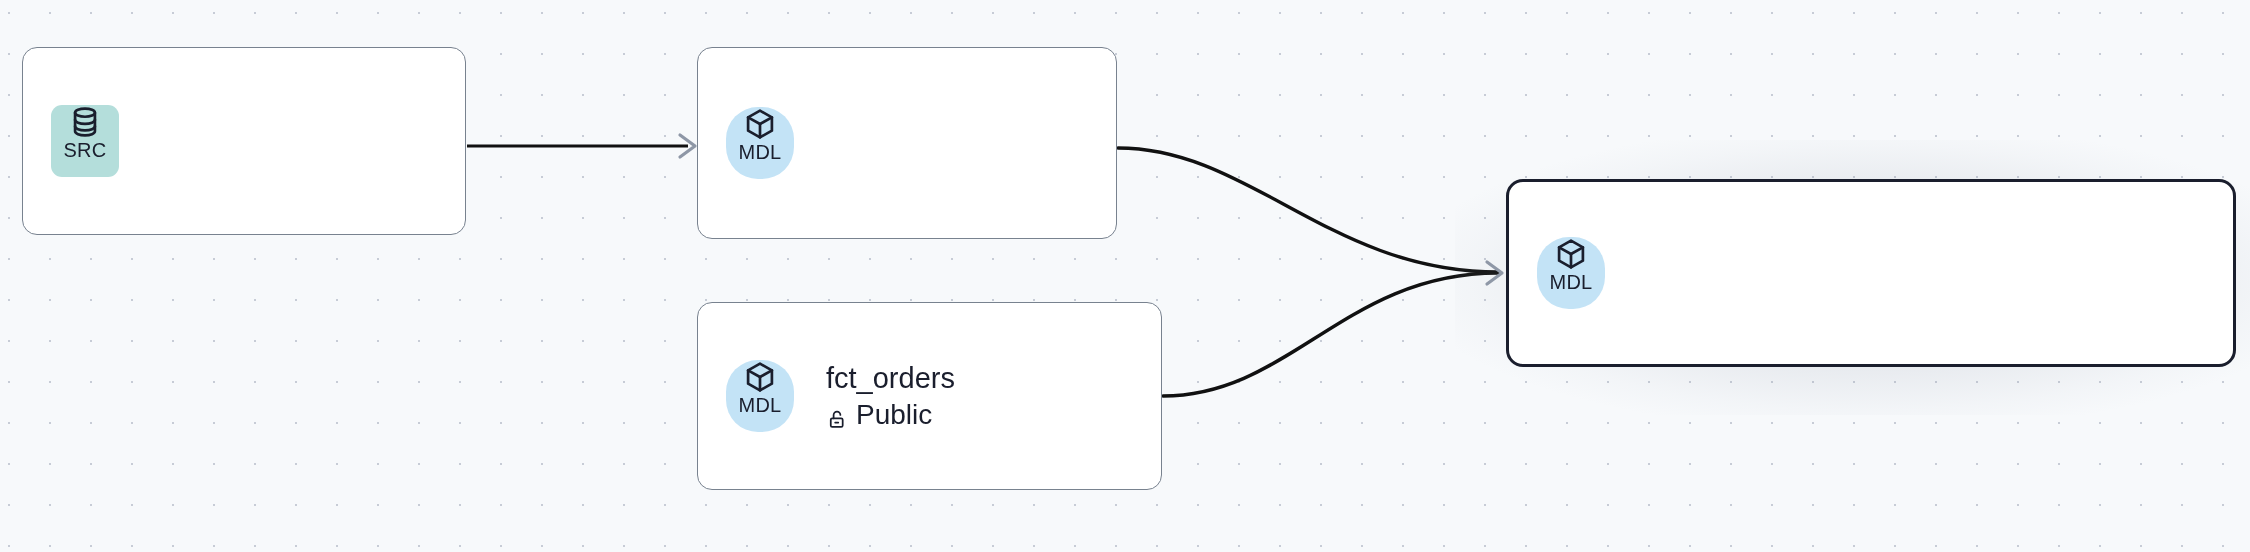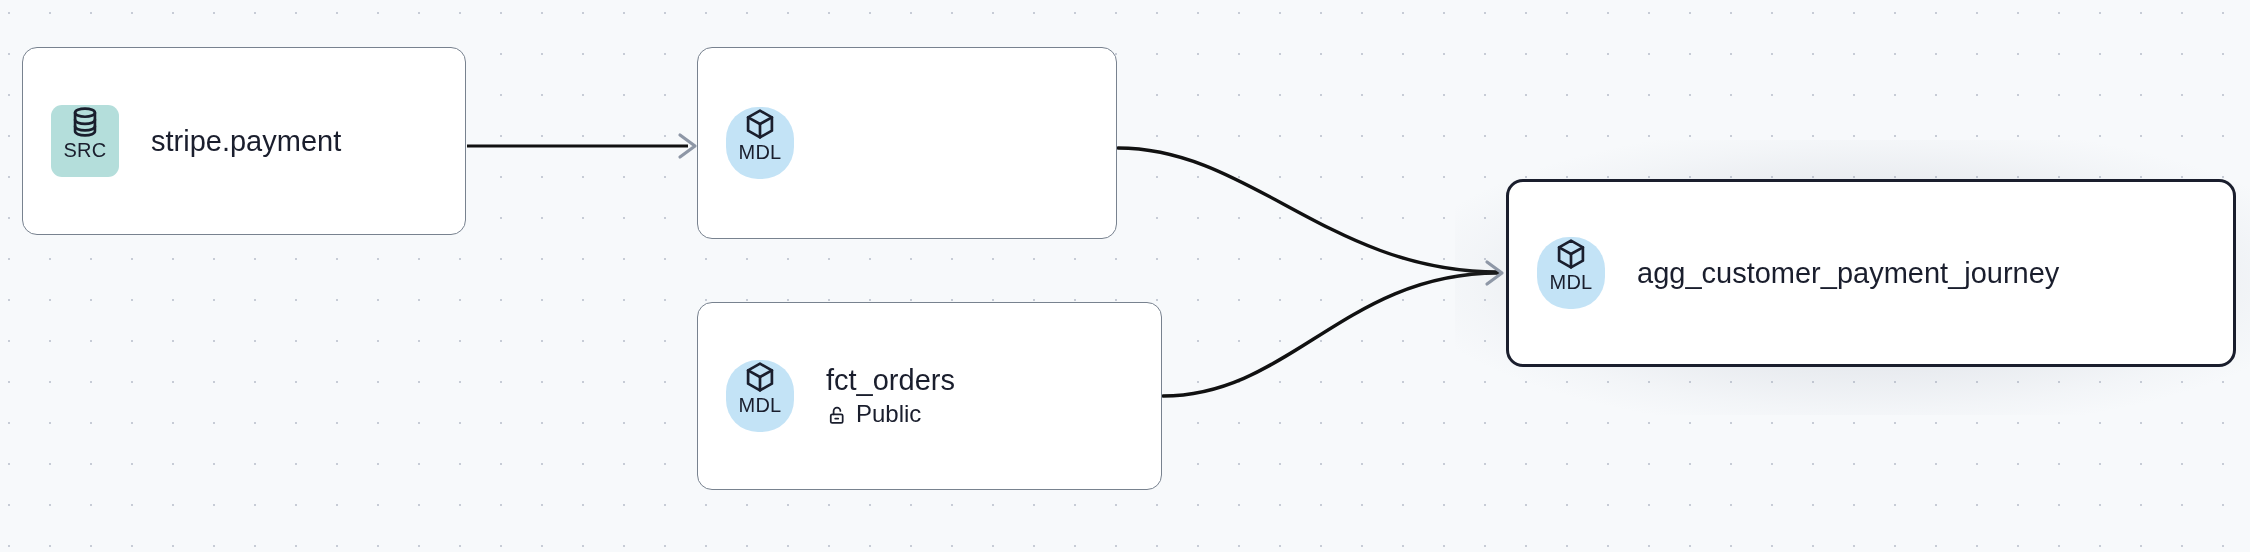--- a/index.html
+++ b/index.html
@@ -92,23 +92,23 @@
   .node-title {
     font-size: 29px;
     line-height: 1.12;
     color: #1a1e2d;
     white-space: nowrap;
     font-weight: 400;
   }
 
   .node-sub {
     display: flex;
-    align-items: center;
+    align-items: flex-end;
     gap: 8px;
-    font-size: 24px;
+    font-size: 28px;
     line-height: 1.12;
     color: #1a1e2d;
     white-space: nowrap;
   }
   .node-sub svg { display: block; flex: 0 0 auto; }
 </style>
 </head>
 <body>
 
 <div id="canvas">
@@ -137,23 +137,20 @@
 
   <div class="node" style="left:22px; top:47px; width:444px; height:188px;">
     <div class="badge src">
       <svg width="34" height="34" viewBox="0 0 24 24" fill="none" stroke="#1a1e2d" stroke-width="1.9" stroke-linecap="round" stroke-linejoin="round">
         <ellipse cx="12" cy="5.4" rx="7" ry="2.9"></ellipse>
         <path d="M5 5.4 v13.2 c0 1.6 3.13 2.9 7 2.9 s7 -1.3 7 -2.9 V5.4"></path>
         <path d="M5 10.4 c0 1.6 3.13 2.9 7 2.9 s7 -1.3 7 -2.9"></path>
         <path d="M5 15.0 c0 1.6 3.13 2.9 7 2.9 s7 -1.3 7 -2.9"></path>
       </svg>
       <span class="badge-label">SRC</span>
-    </div>
-    <div class="node-body">
-      <span class="node-title">stripe.payment</span>
     </div>
   </div>
 
   <div class="node" style="left:697px; top:47px; width:420px; height:192px;">
     <div class="badge mdl">
       <svg width="34" height="34" viewBox="0 0 24 24" fill="none" stroke="#1a1e2d" stroke-width="1.9" stroke-linecap="round" stroke-linejoin="round">
         <path d="M12 2.6 L20.4 7.3 V16.7 L12 21.4 L3.6 16.7 V7.3 Z"></path>
         <path d="M3.6 7.3 L12 12 L20.4 7.3"></path>
         <path d="M12 12 V21.4"></path>
       </svg>
@@ -185,18 +182,15 @@
 
   <div class="node selected" style="left:1506px; top:179px; width:730px; height:188px;">
     <div class="badge mdl">
       <svg width="34" height="34" viewBox="0 0 24 24" fill="none" stroke="#1a1e2d" stroke-width="1.9" stroke-linecap="round" stroke-linejoin="round">
         <path d="M12 2.6 L20.4 7.3 V16.7 L12 21.4 L3.6 16.7 V7.3 Z"></path>
         <path d="M3.6 7.3 L12 12 L20.4 7.3"></path>
         <path d="M12 12 V21.4"></path>
       </svg>
       <span class="badge-label">MDL</span>
     </div>
-    <div class="node-body">
-      <span class="node-title">agg_customer_payment_journey</span>
-    </div>
   </div>
 
 </div>
 
 </body></html>

